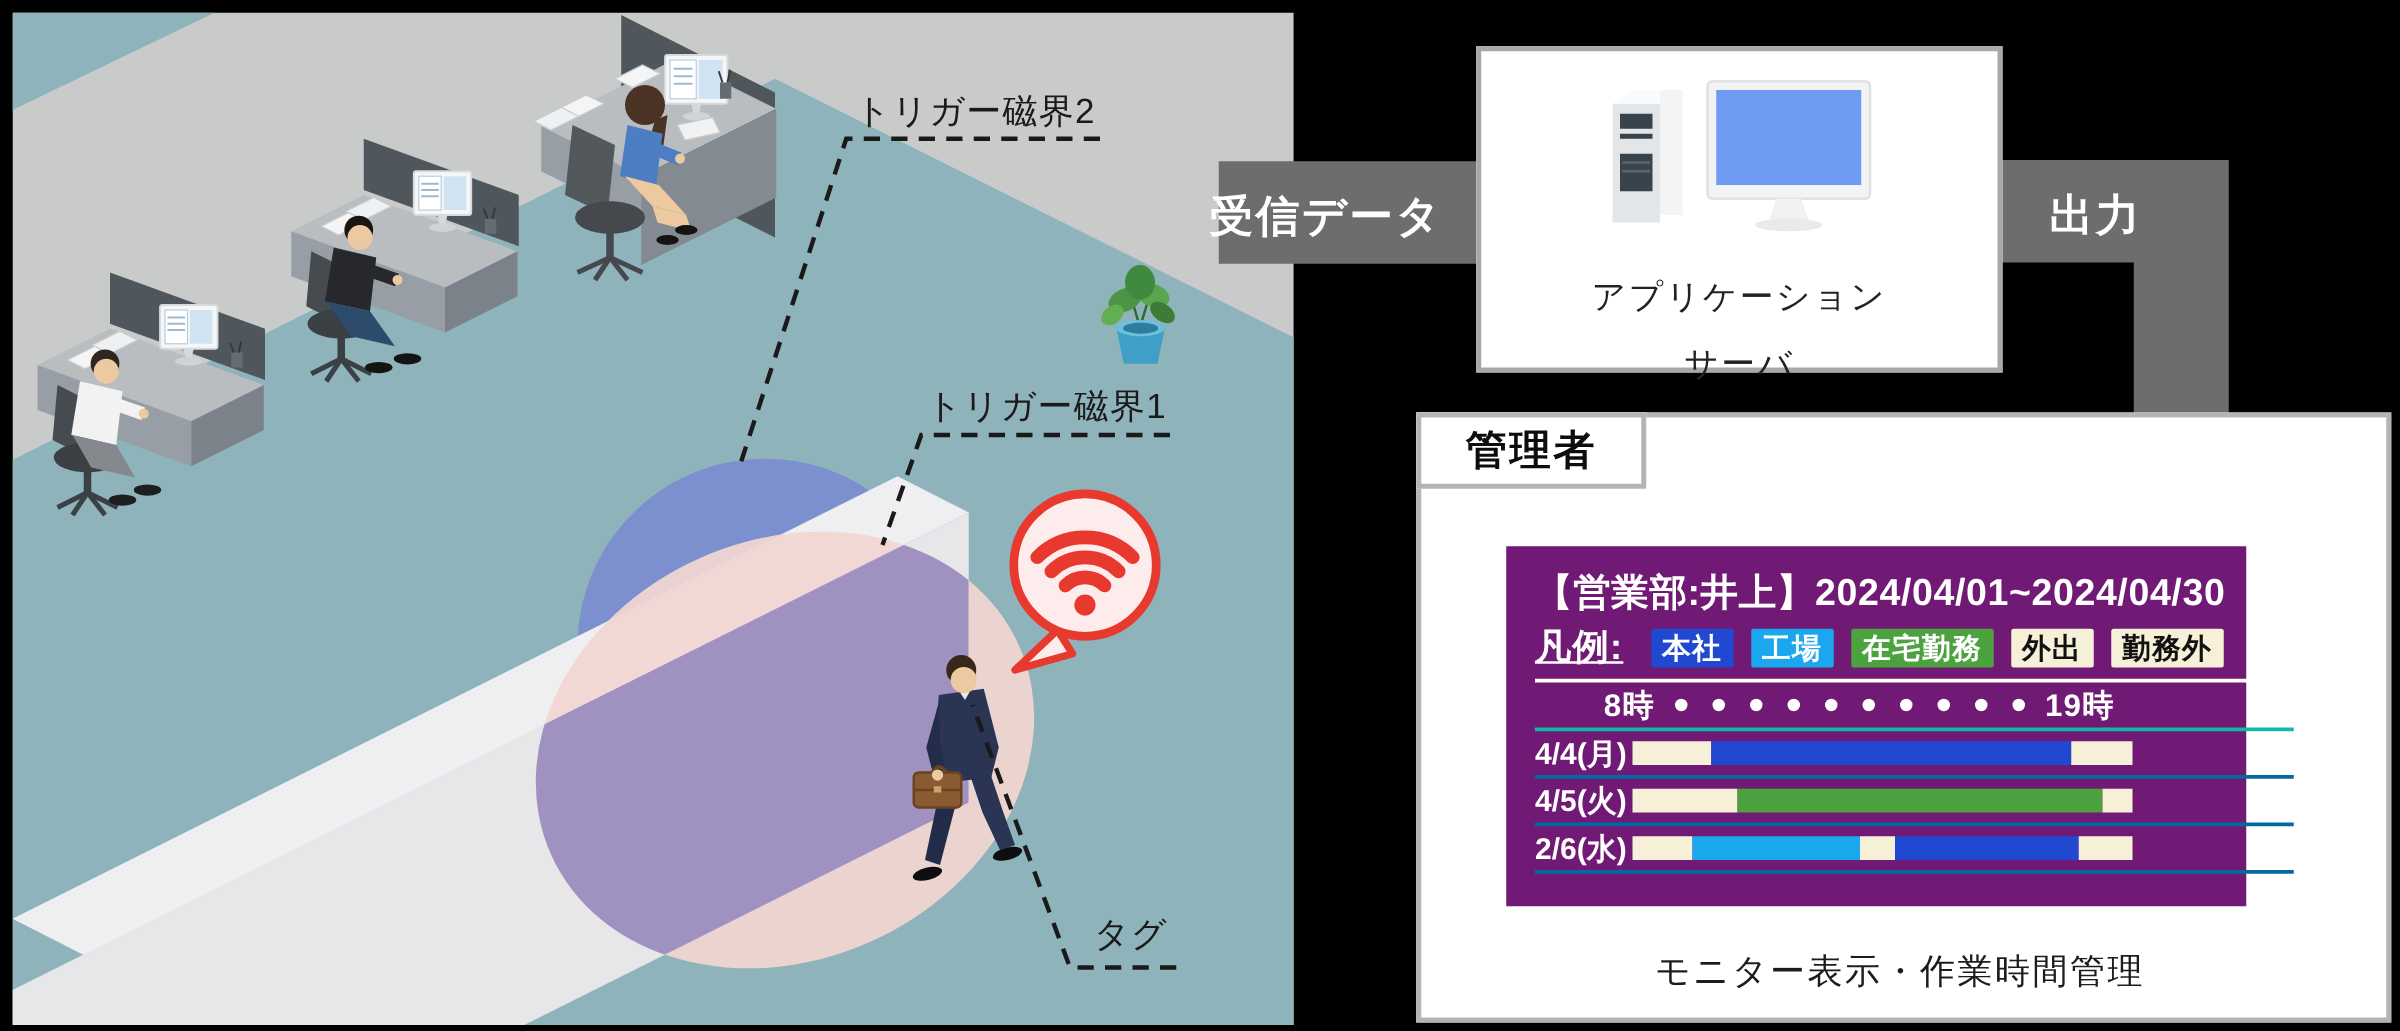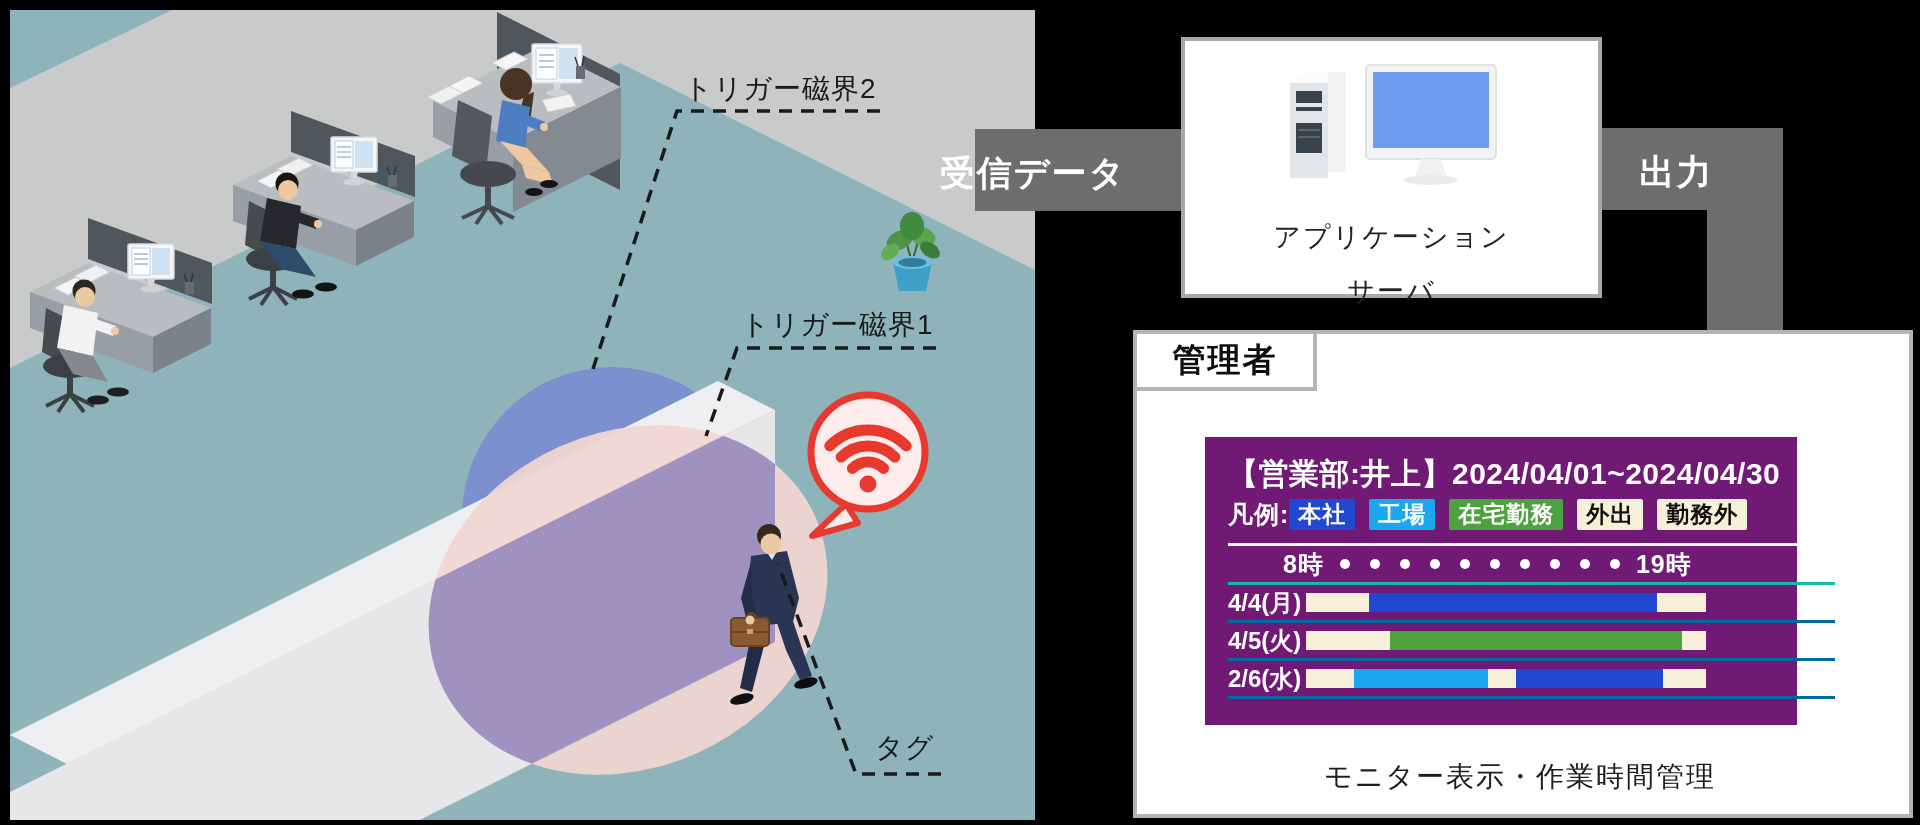--- a/index.html
+++ b/index.html
@@ -19,21 +19,21 @@
     font-size:27px;font-weight:500;letter-spacing:2px;}
   
   #admin-panel{left:1133px;top:330px;width:780px;height:488px;background:#fff;
     border:4px solid #b2b5b7;box-sizing:border-box;}
   #admin-tab{position:absolute;left:-4px;top:-4px;width:184px;height:61px;background:#fff;
     border:4px solid #b2b5b7;box-sizing:border-box;display:flex;align-items:center;justify-content:center;
     font-size:33px;font-weight:800;color:#0d0d0d;letter-spacing:2px;}
   #display-box{position:absolute;left:68px;top:103px;width:592px;height:288px;background:#701a75;}
   #display-title{position:absolute;left:23px;top:17px;color:#fff;font-size:30px;font-weight:800;letter-spacing:0.5px;white-space:nowrap;}
   #legend-row{position:absolute;left:23px;top:61px;display:flex;align-items:center;}
-  #legend-label{color:#fff;font-size:25px;font-weight:600;letter-spacing:1px;}
+  #legend-label{color:#fff;font-size:29px;font-weight:600;margin-right:22px;letter-spacing:1px;text-decoration:underline;}
   .chip{display:inline-block;height:31px;line-height:31px;padding:0 9px;margin-right:14px;
     font-size:23px;font-weight:800;border-radius:2px;letter-spacing:1px;}
   #timeline{position:absolute;left:23px;top:106px;width:607px;}
   #axis-row{display:flex;align-items:center;height:42px;border-top:3px solid #fff;border-bottom:3px solid #14b8a6;box-sizing:border-box;}
   #axis-row .sp{width:55px;}
   .axis-time{color:#fff;font-size:25px;font-weight:800;letter-spacing:1px;}
   #axis-dots{display:flex;align-items:center;margin:0 16px;}
   .dot{width:10px;height:10px;border-radius:50%;background:#fff;margin-right:20px;}
   .dot:last-child{margin-right:0;}
   .srow{display:flex;align-items:center;height:38px;border-bottom:3px solid #0369a1;box-sizing:border-box;}
@@ -232,21 +232,21 @@
     </g>
 
     <polygon points="975,129 1185,129 1185,108 1262,170 1185,233 1185,211 975,211" fill="#6d6d6d"></polygon>
     <polygon points="1570,128 1783,128 1783,345 1810,345 1746,415 1682,345 1707,345 1707,210 1570,210" fill="#6d6d6d"></polygon>
   </svg>
 
   <div class="scene-label" style="left:684px;top:70px">トリガー磁界2</div>
   <div class="scene-label" style="left:741px;top:306px">トリガー磁界1</div>
   <div class="scene-label" style="left:875px;top:729px">タグ</div>
 
-  <div class="arrow-label" style="left:928px;top:150px;width:210px">受信データ</div>
+  <div class="arrow-label" style="left:956px;top:150px;width:210px">受信データ</div>
   <div class="arrow-label" style="left:1570px;top:149px;width:213px">出力</div>
 
   <div id="server-box" class="abs">
     <svg class="abs" style="left:95px;top:22px" width="230" height="132" viewBox="0 0 230 132">
       <polygon points="10,20 26,9 64,9 48,20" fill="#fafbfc"></polygon>
       <rect x="48" y="9" width="18" height="100" fill="#f2f4f6"></rect>
       <rect x="10" y="20" width="38" height="95" fill="#e2e6e9"></rect>
       <rect x="16" y="28" width="26" height="12" fill="#39434c"></rect>
       <rect x="16" y="44" width="26" height="4" fill="#39434c"></rect>
       <rect x="16" y="60" width="26" height="30" fill="#39434c"></rect>

